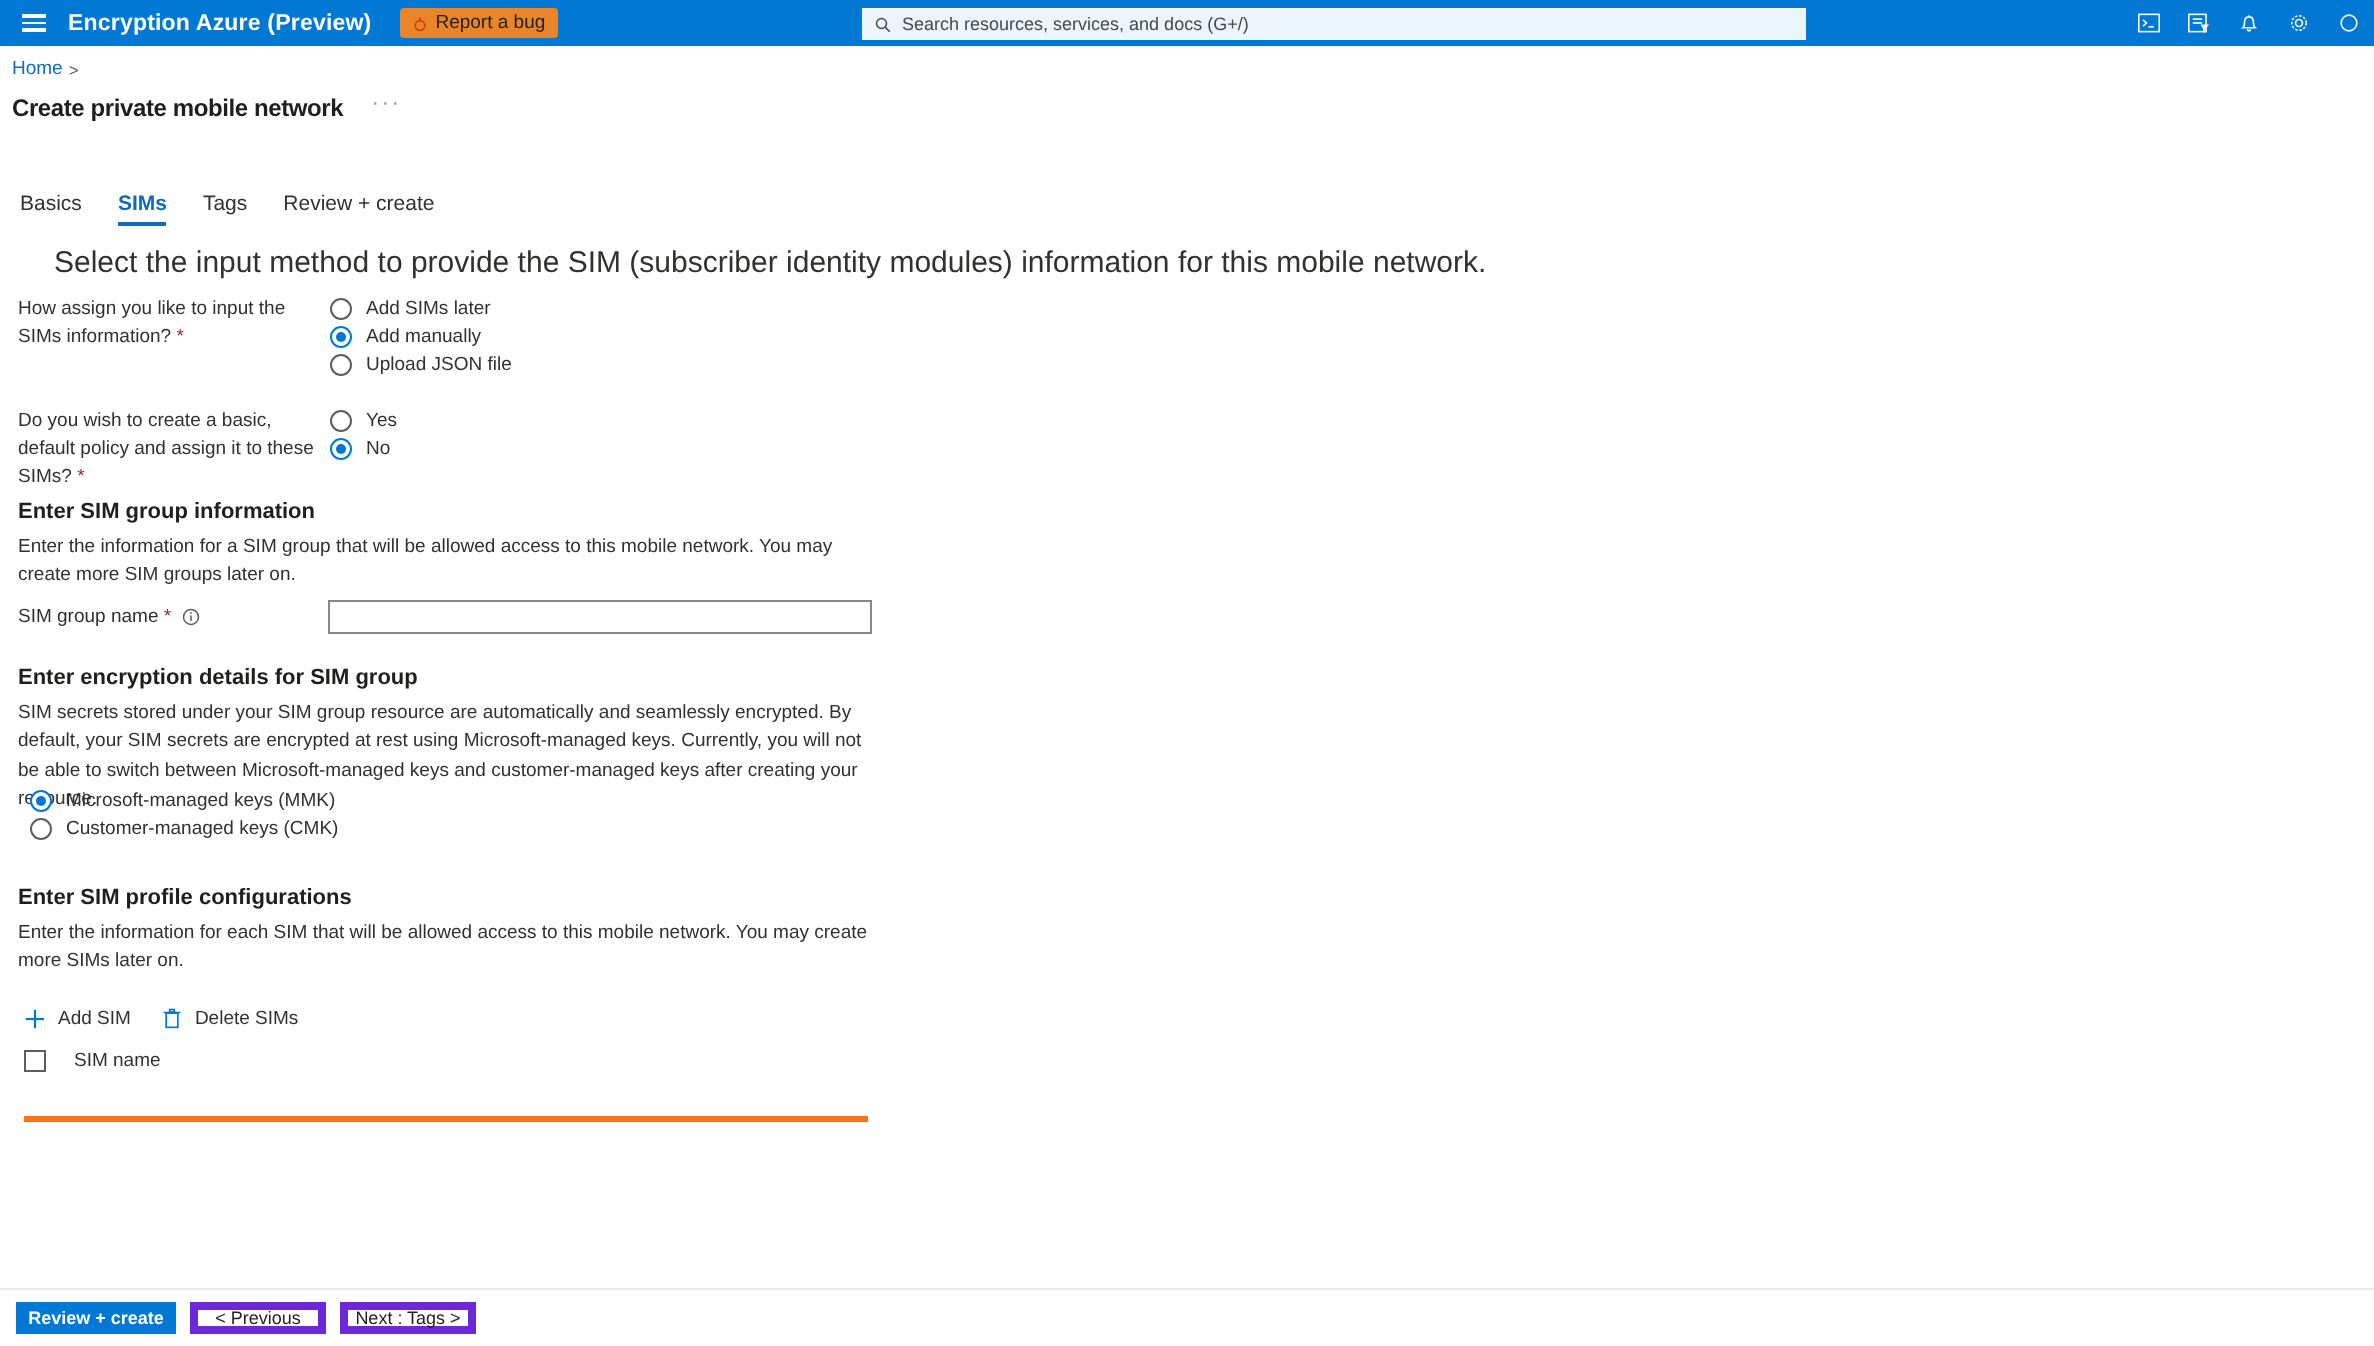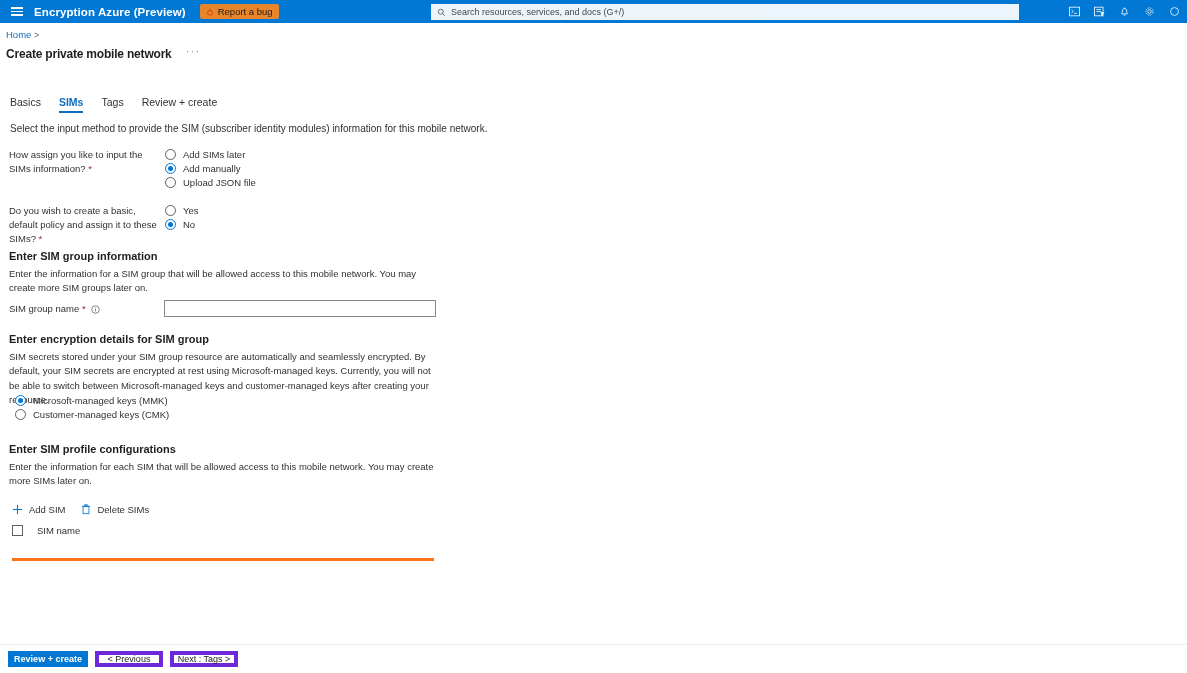--- a/index.html
+++ b/index.html
@@ -38,21 +38,21 @@
     height: 15px;
     padding: 0 6px;
     display: flex; align-items: center; gap: 4px;
     cursor: pointer;
     white-space: nowrap;
   }
   .bug-ico { width: 8px; height: 8px; display: block; }
 
   .search-wrap {
     position: absolute; left: 431px; top: 4px;
-    width: 588px; height: 16px;
+    width: 472px; height: 16px;
     background: #ffffff;
     opacity: .93;
     display: flex; align-items: center;
     padding: 0 6px; gap: 5px;
     cursor: text;
   }
   .search-ico { width: 9px; height: 9px; flex: none; }
   .search-ph { font-size: 9px; color: #484644; white-space: nowrap; }
 
   .topicons {
@@ -101,22 +101,22 @@
     position: relative;
   }
   .tab:first-child { padding-left: 2px; }
   .tab.active { color: #0f6cbd; font-weight: 600; }
   .tab.active::after {
     content: ""; position: absolute;
     left: 9px; right: 9px; bottom: 0; height: 2px; background: #0f6cbd;
   }
   .tab.active:first-child::after { left: 2px; }
   .intro {
-    position: absolute; left: 10px; top: 123px;
-    font-size: 10px; color: #323130;
+    position: absolute; left: 27px; top: 123px;
+    font-size: 15px; color: #323130;
   }
 
   .field-row { position: absolute; display: flex; }
   .field-label {
     width: 150px;
     font-size: 9.5px; color: #323130; line-height: 1.45;
   }
   .req { color: #a4262c; }
   .info-ico {
     display: inline-block; vertical-align: middle;

